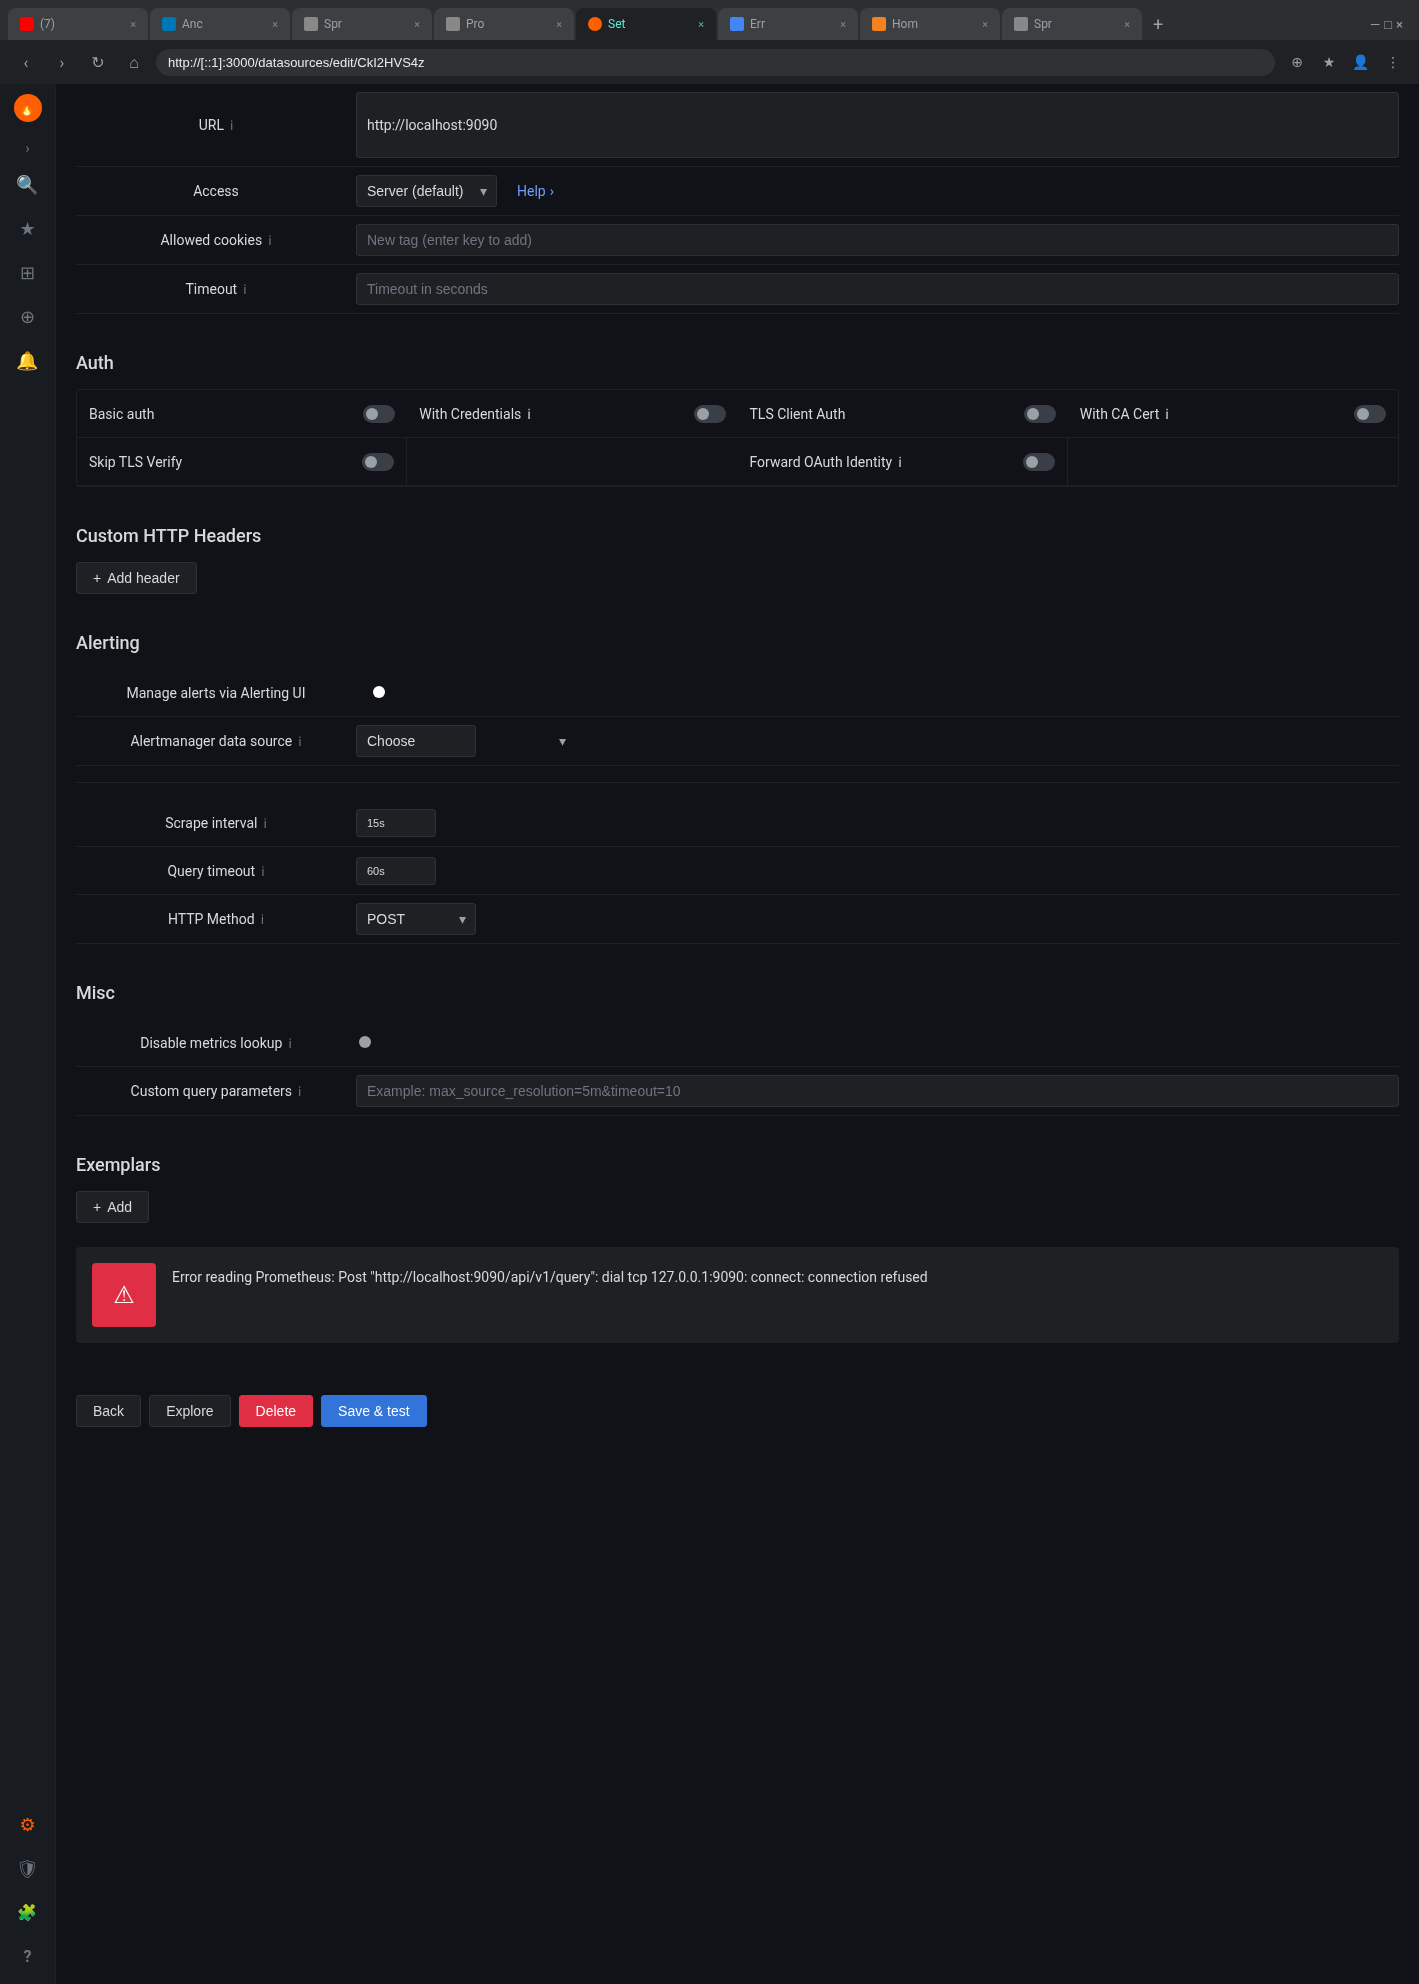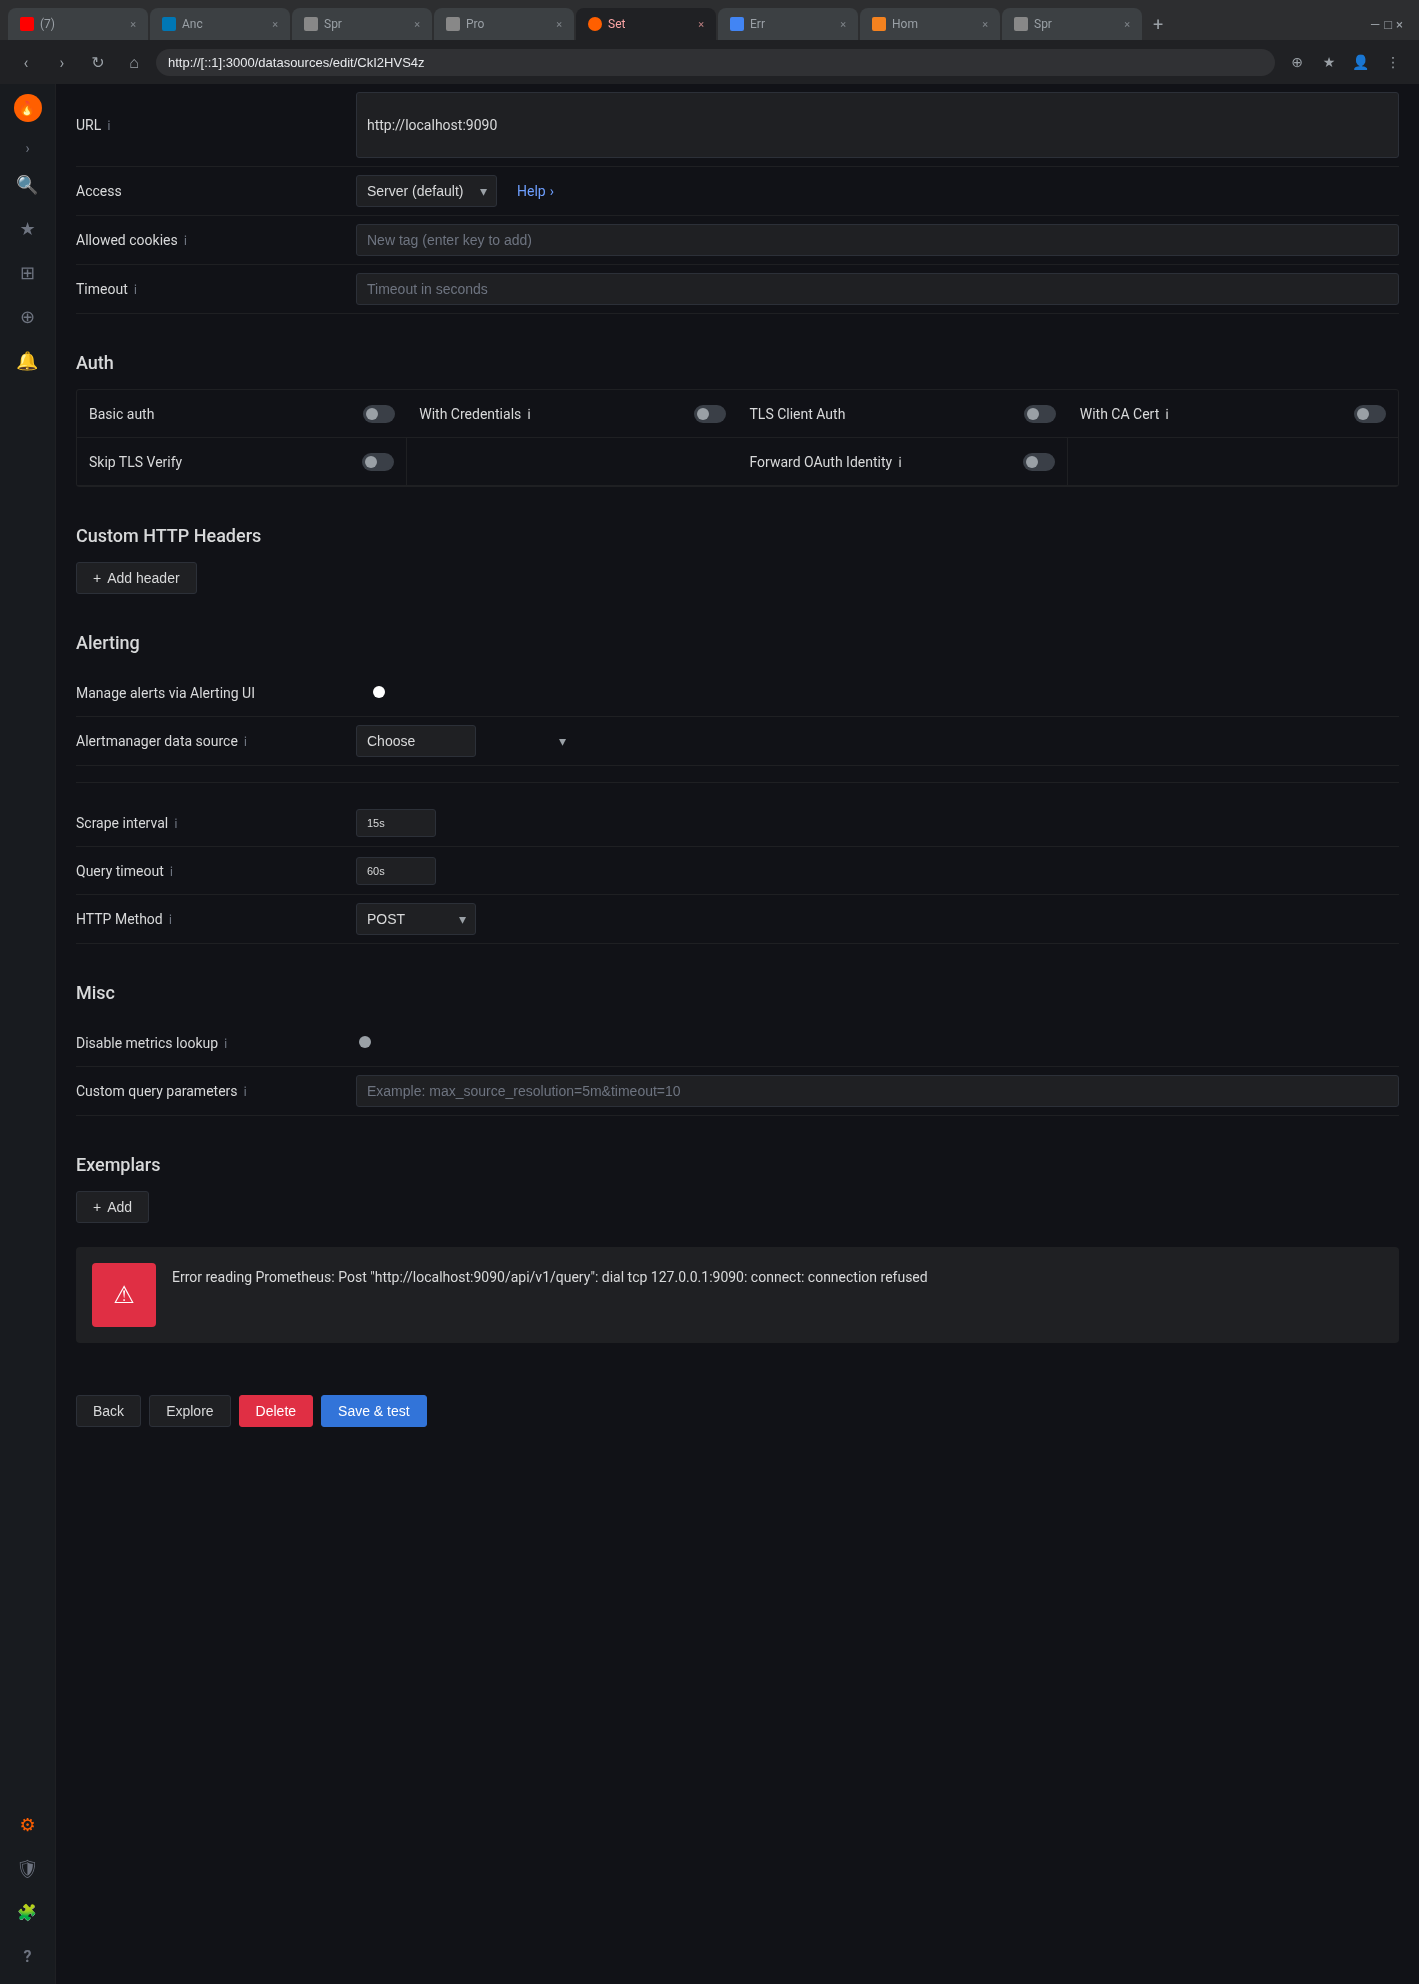--- a/index.html
+++ b/index.html
@@ -36,21 +36,21 @@
       font-size: 12px;
       color: #9aa0a6;
       background: #3c4043;
       gap: 6px;
       min-width: 140px;
       max-width: 180px;
       cursor: pointer;
     }
     .tab.active {
       background: #202124;
-      color: #fca5a5;
+      color: #5eead4;
     }
     .tab-favicon {
       width: 14px; height: 14px; border-radius: 2px; flex-shrink: 0;
     }
     .tab-label { flex: 1; overflow: hidden; text-overflow: ellipsis; white-space: nowrap; font-size: 12px; }
     .tab-close { font-size: 11px; opacity: 0.7; cursor: pointer; }
     .tab-new { width: 28px; height: 28px; display: flex; align-items: center; justify-content: center; color: #9aa0a6; font-size: 18px; cursor: pointer; border-radius: 50%; }
 
     .address-bar-row {
       display: flex;
@@ -140,20 +140,21 @@
     }
 
     .field-label {
       width: 280px;
       display: flex;
       align-items: center;
       gap: 6px;
       color: #d8d9da;
       flex-shrink: 0;
       font-size: 14px;
+      justify-content: center;
     }
 
     .field-label .info-icon {
       color: #6e7480;
       font-size: 13px;
       cursor: pointer;
     }
 
     .field-value {
       flex: 1;

